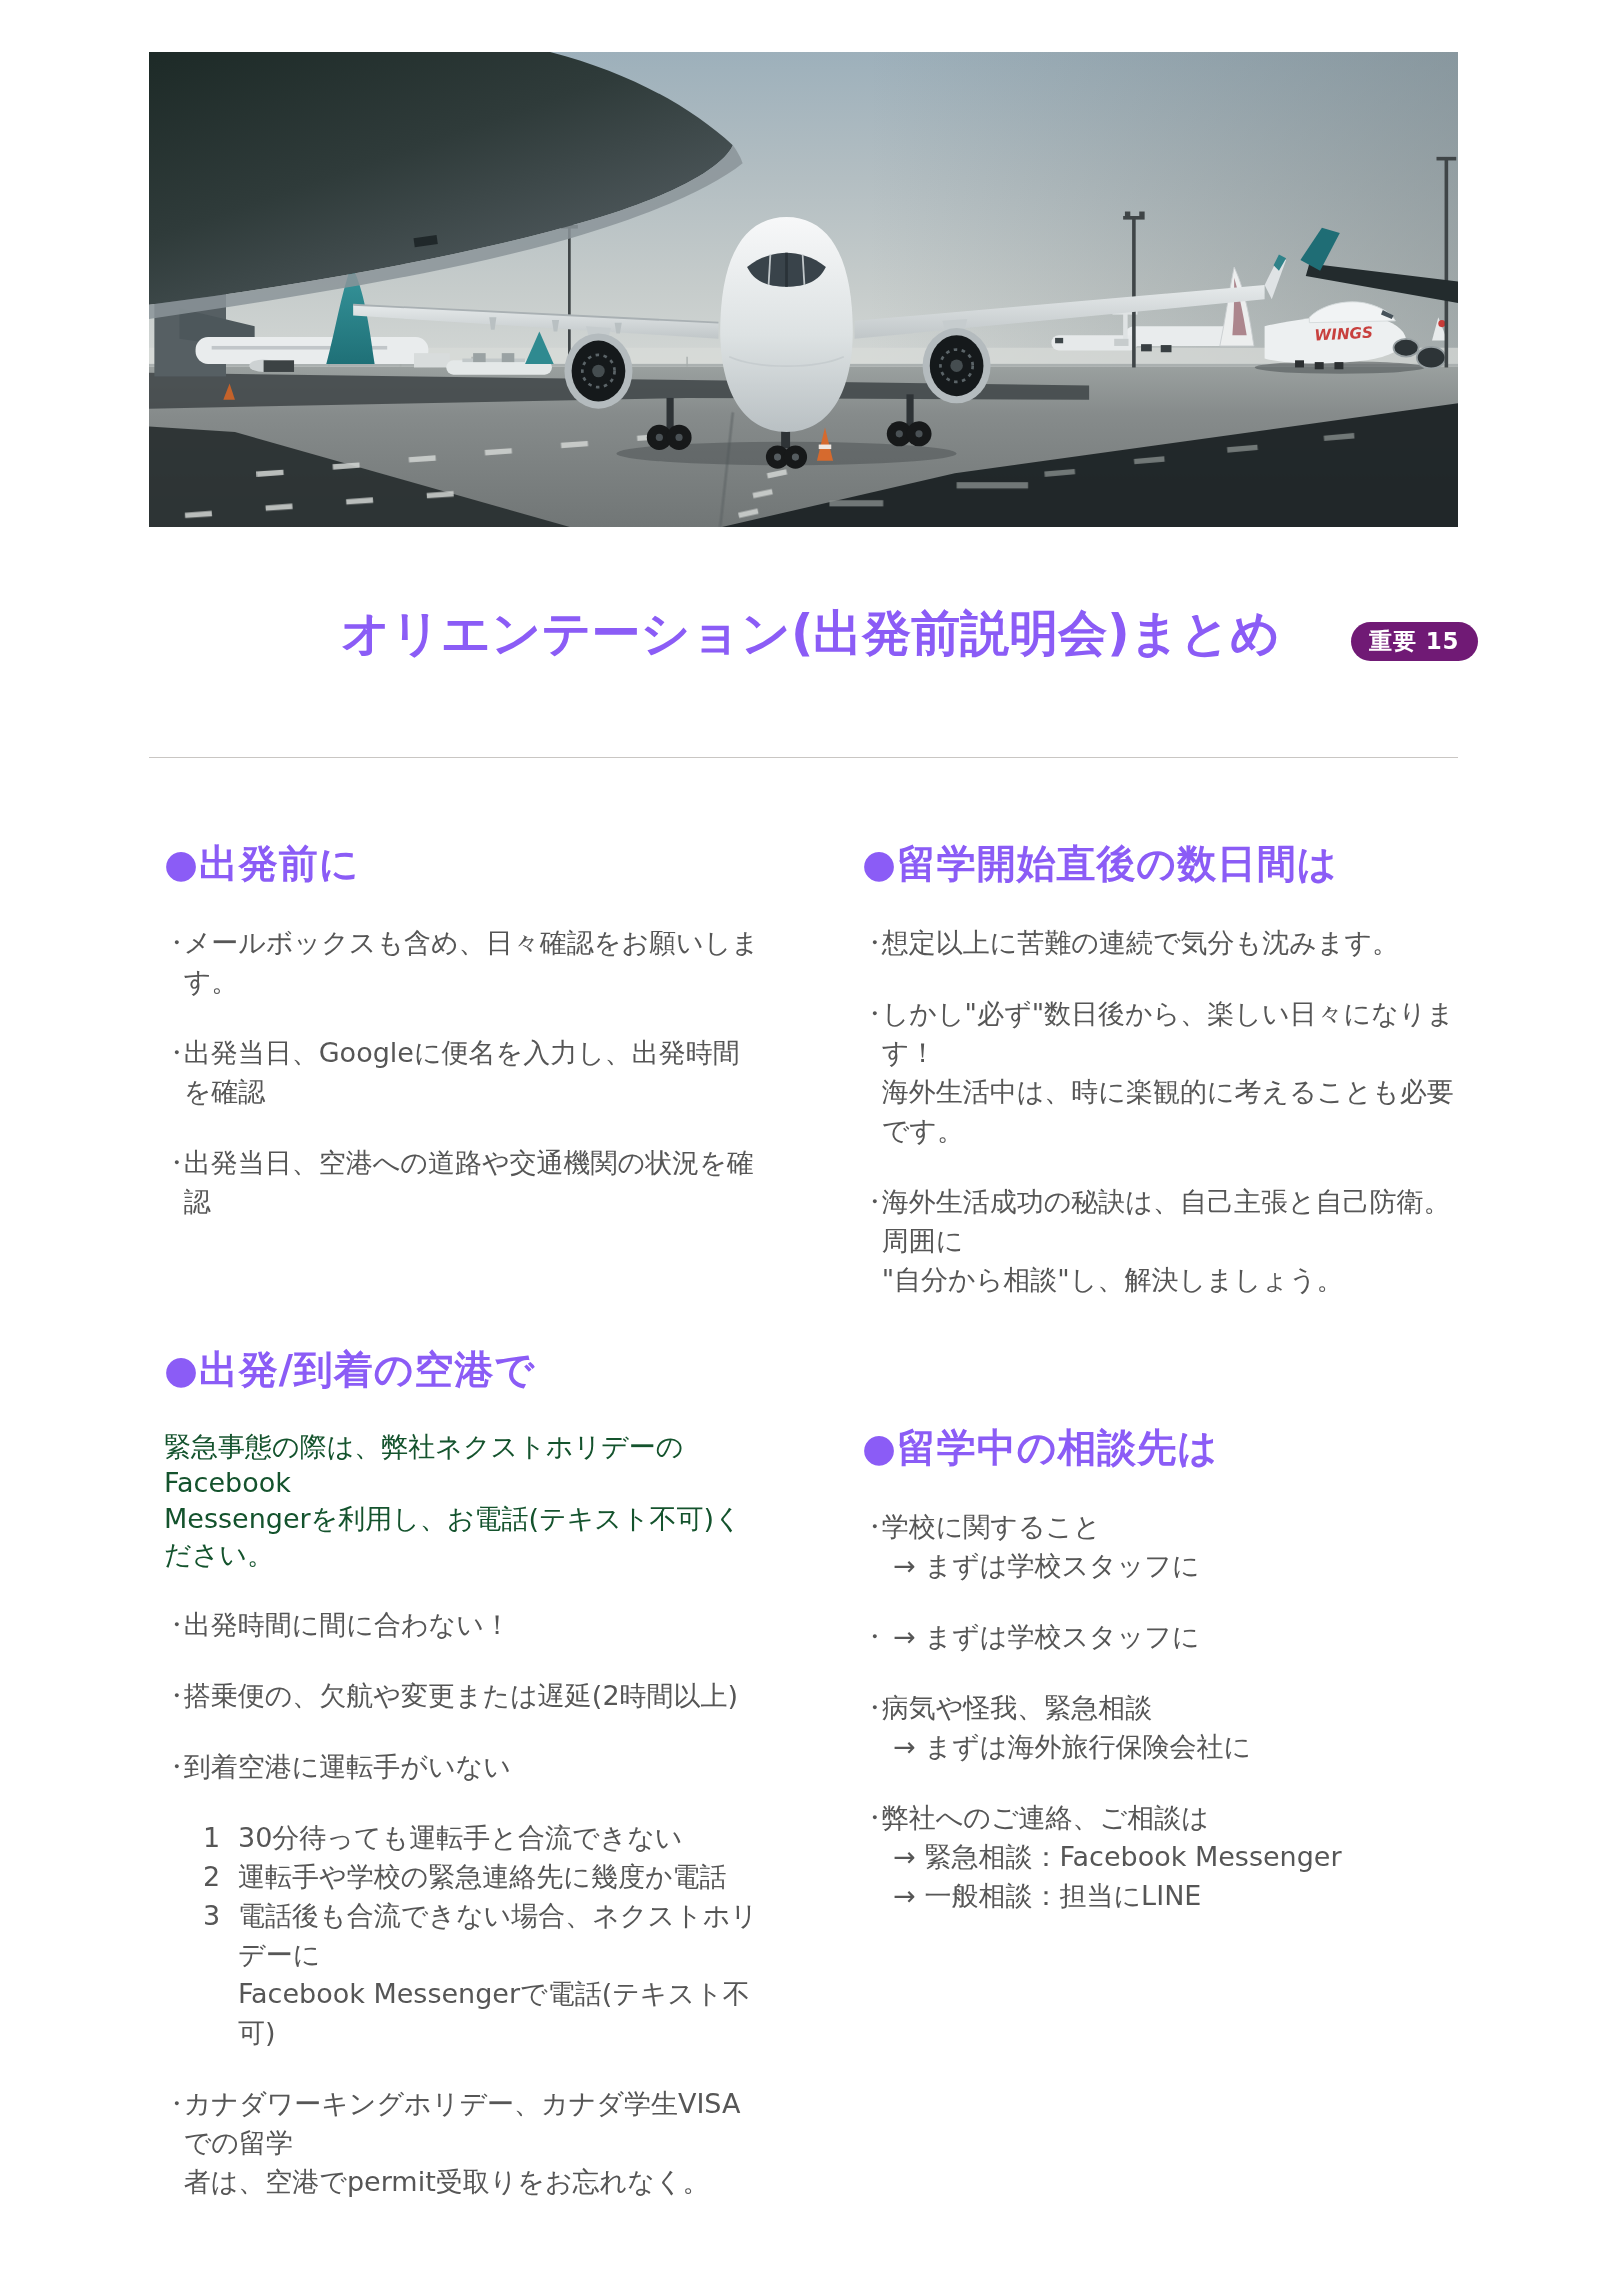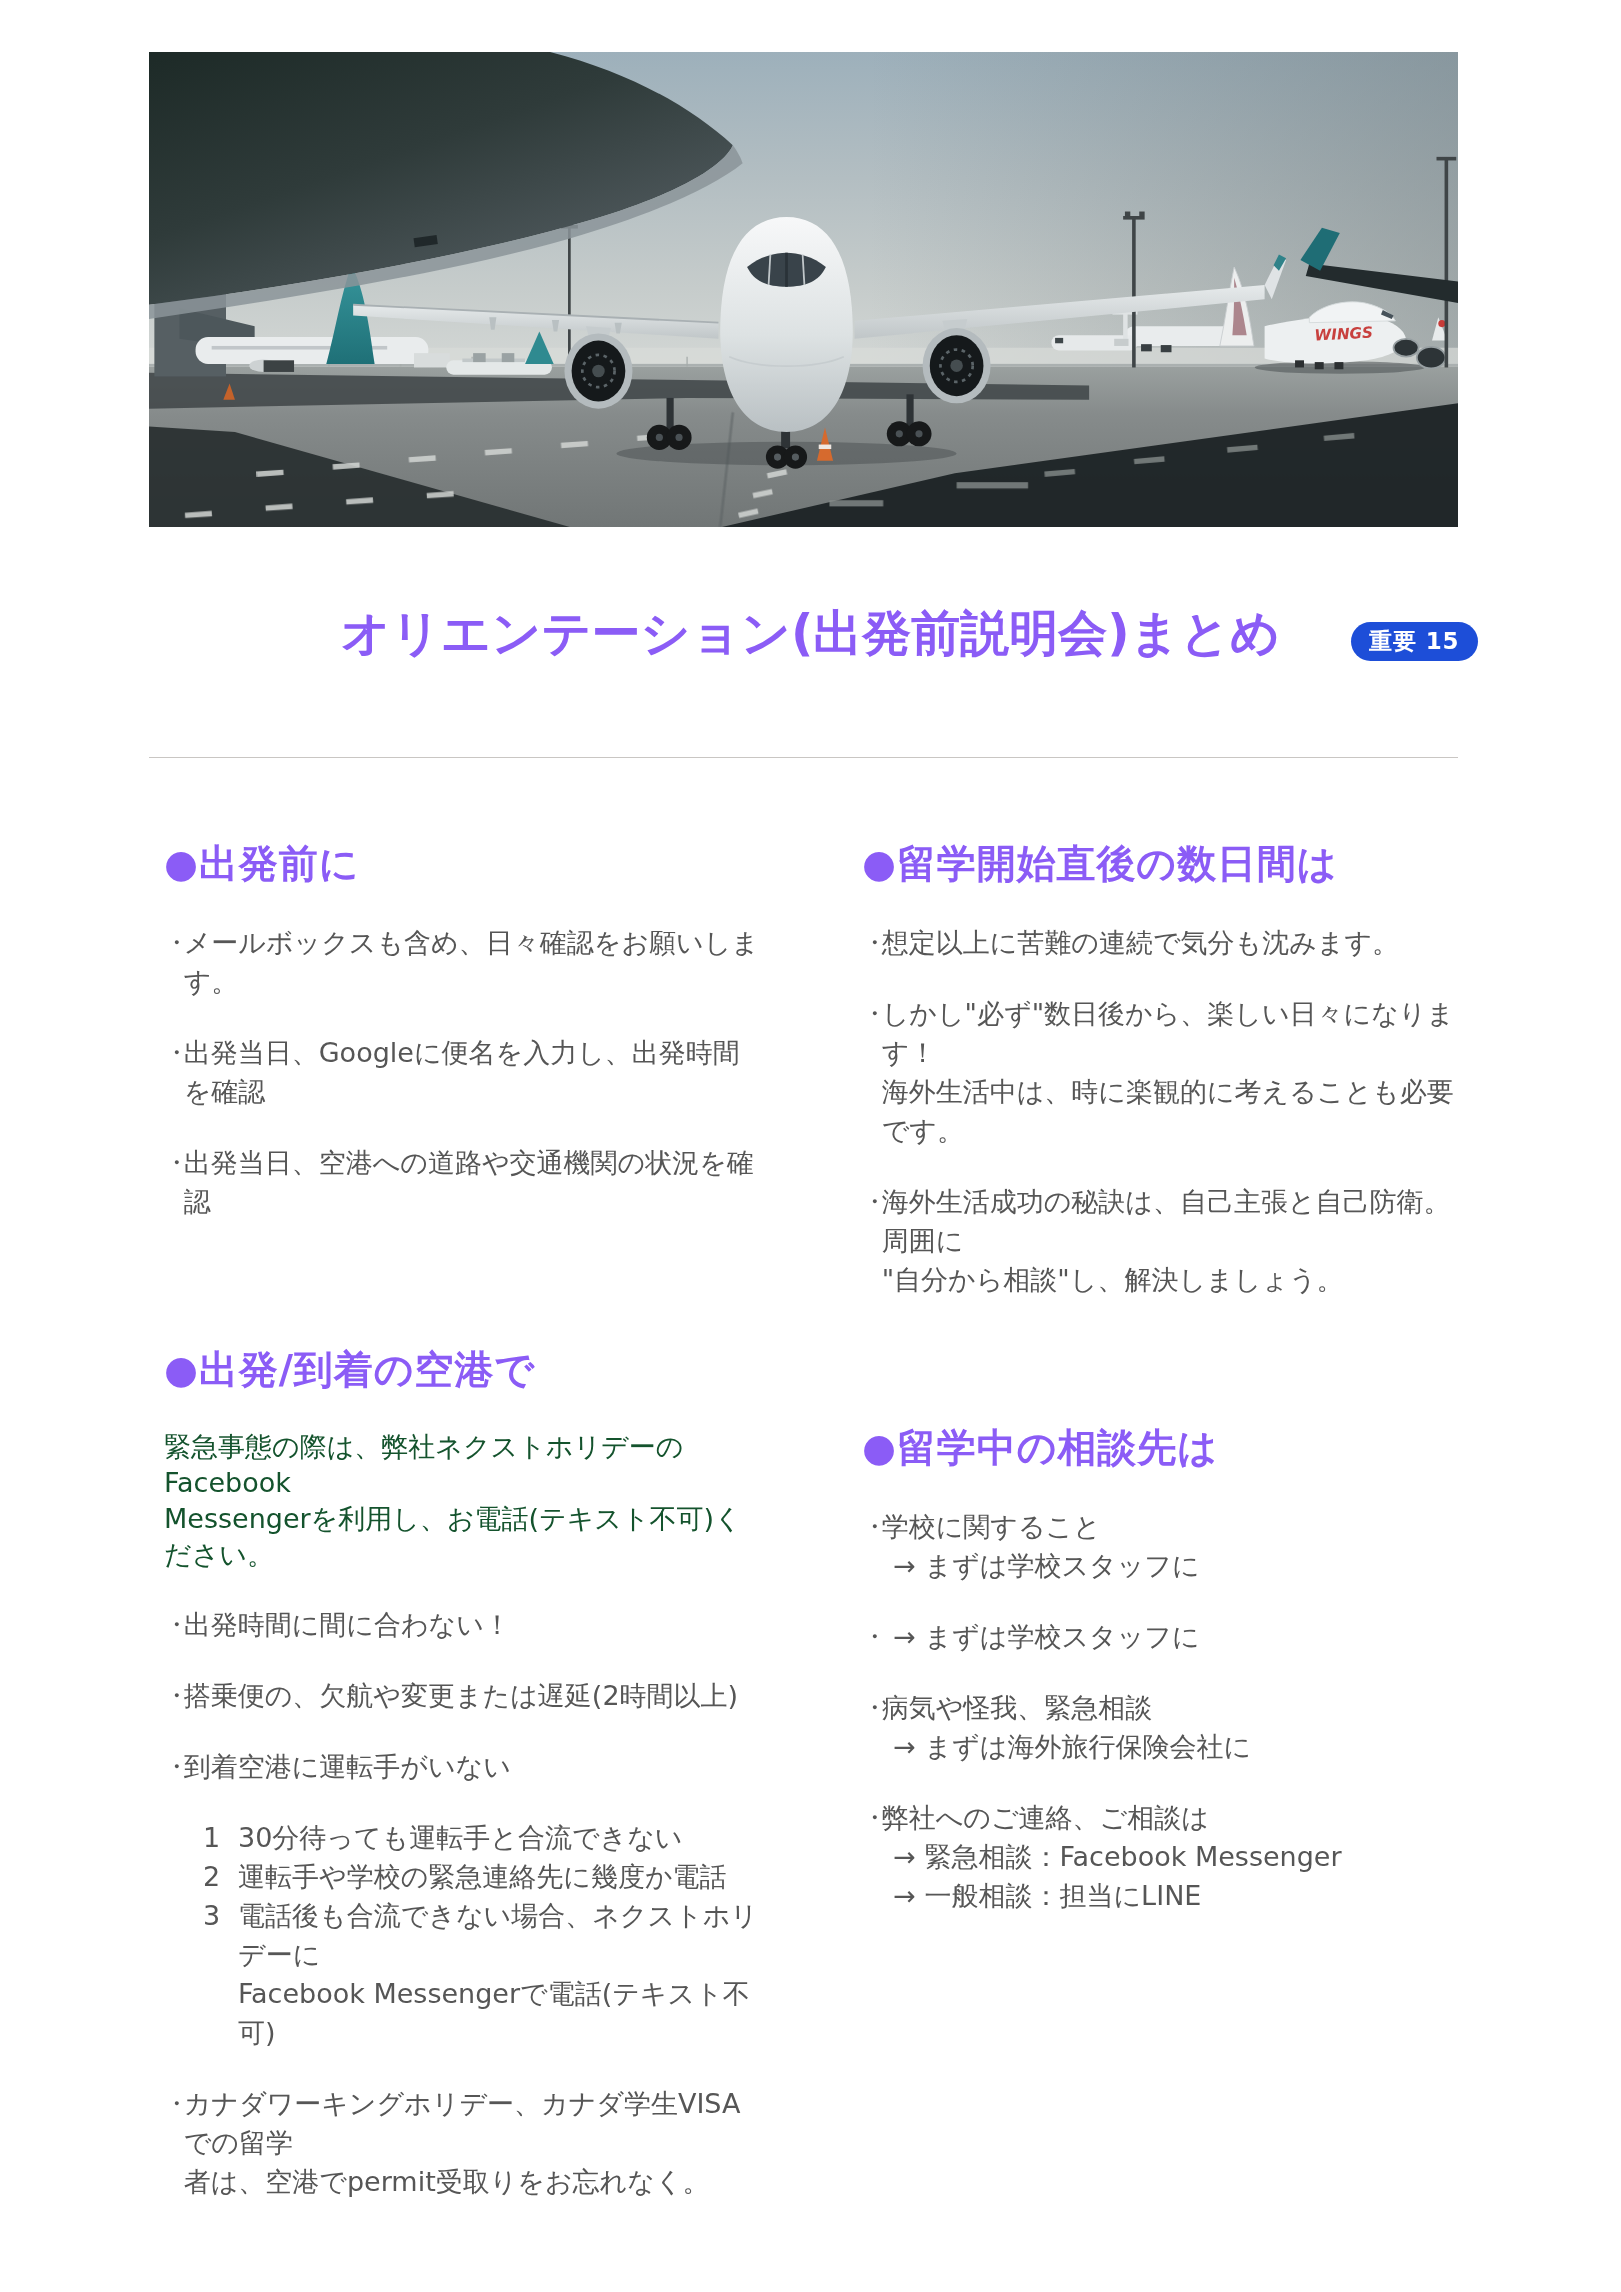--- a/index.html
+++ b/index.html
@@ -9,21 +9,21 @@
     overflow:hidden;
   }
   .hero{position:absolute;left:149px;top:52px;width:1309px;height:475px;}
   .hero svg{display:block;width:100%;height:100%;}
   .page-title{
     position:absolute;left:0;top:605px;width:1621px;text-align:center;
     font-size:49px;font-weight:bold;color:#8b5cf6;letter-spacing:0px;line-height:57px;
   }
   .badge{
     position:absolute;left:1351px;top:622px;height:39px;border-radius:19.7px;
-    background:#1d4ed8;color:#ffffff;font-size:23px;font-weight:bold;
+    background:#701a75;color:#ffffff;font-size:23px;font-weight:bold;
     display:flex;align-items:center;padding:0 18px;letter-spacing:0.9px;
   }
   .divider{position:absolute;left:149px;top:757px;width:1309px;height:0;border-top:1.8px solid #c9c6c3;}
   .col{position:absolute;top:819px;width:602px;}
   .col-left{left:164px;}
   .col-right{left:862px;}
   .sec-heading{
     font-size:39px;line-height:47px;font-weight:bold;color:#8b5cf6;
     margin:20.6px 0 36px 0;letter-spacing:0.9px;
   }

